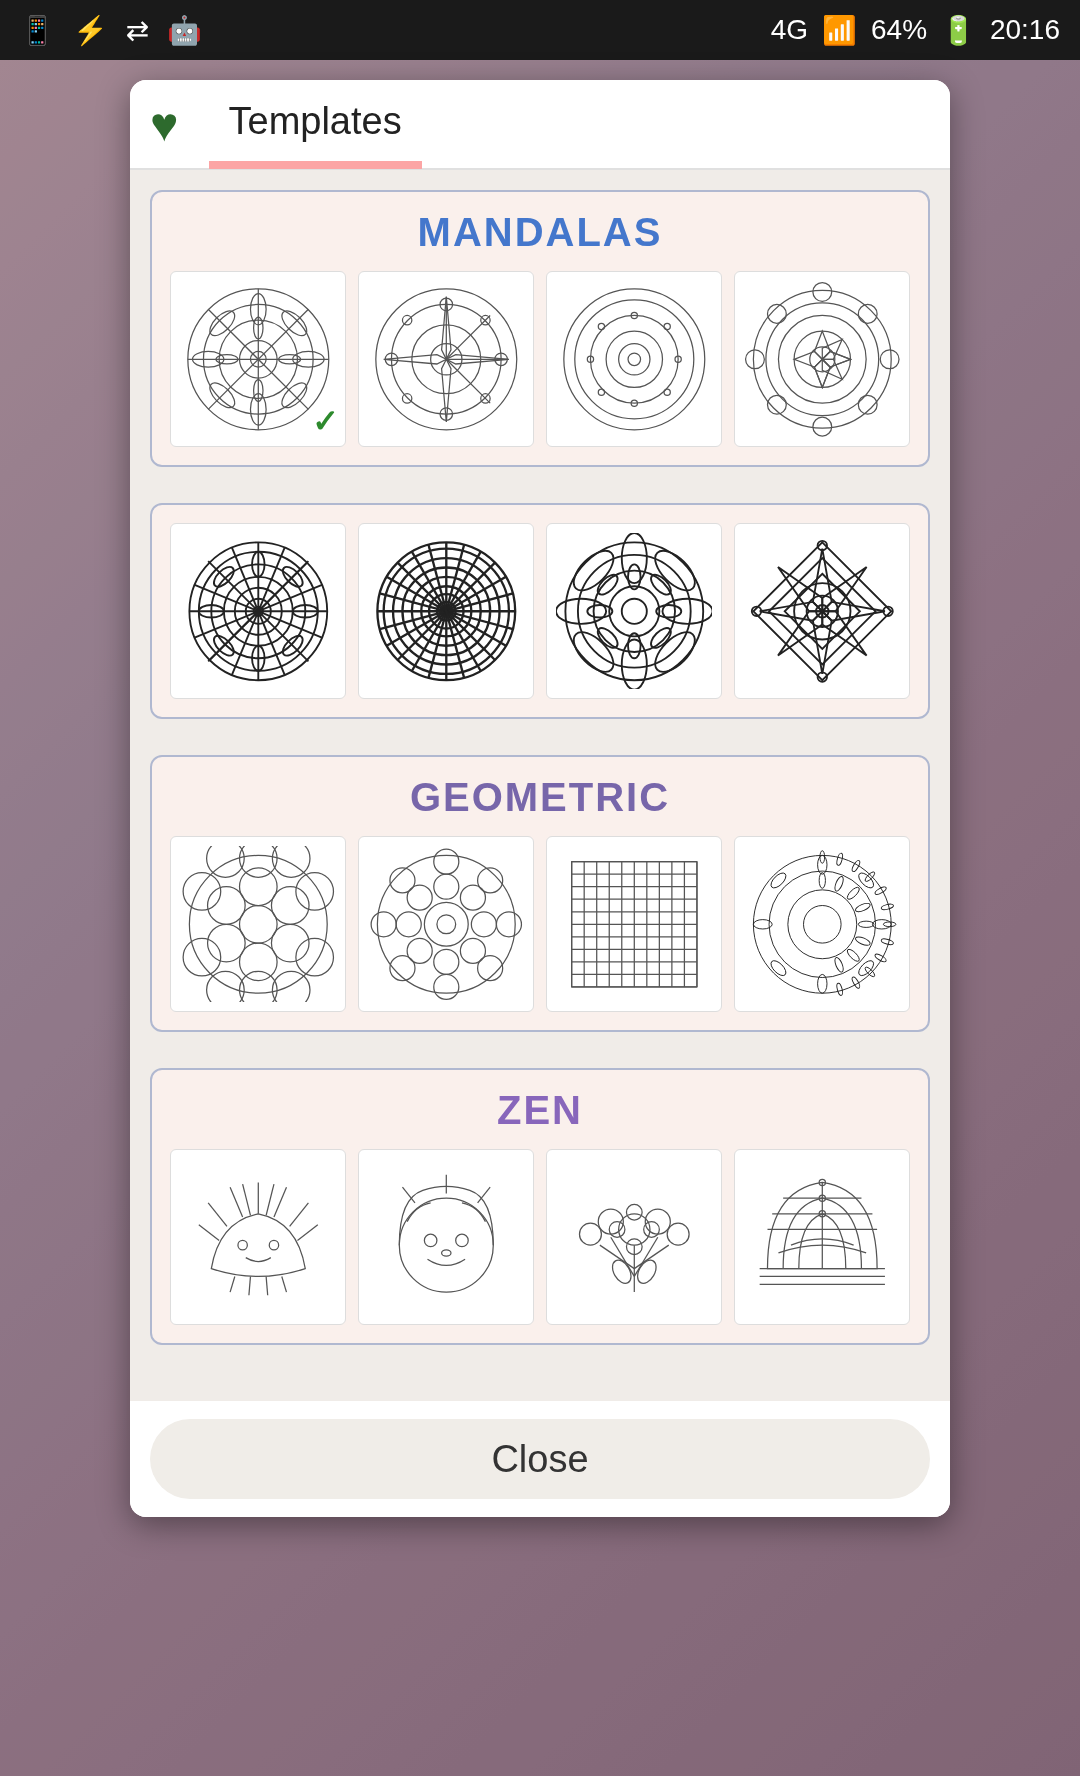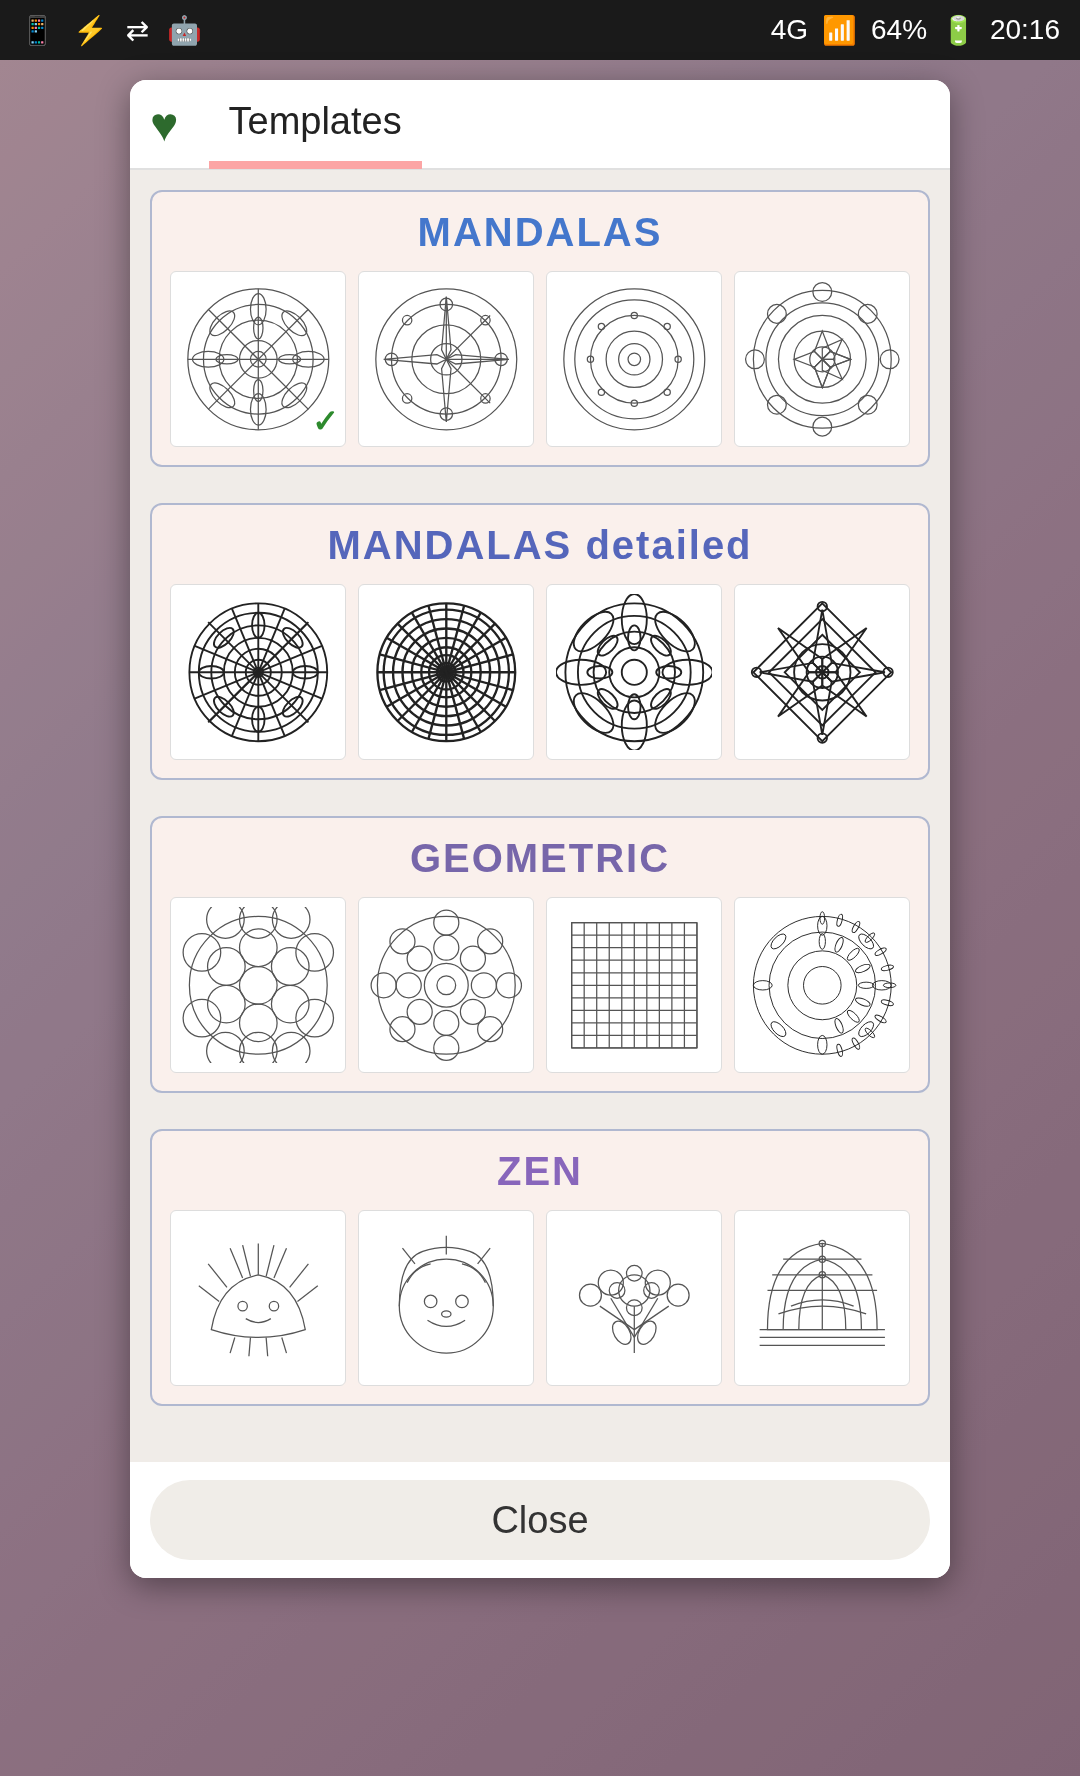--- a/index.html
+++ b/index.html
@@ -321,21 +321,20 @@
               <polygon points="50,32 55,45 50,50 45,45" transform="rotate(45 50 50)"></polygon>
               <polygon points="50,32 55,45 50,50 45,45" transform="rotate(90 50 50)"></polygon>
               <polygon points="50,32 55,45 50,50 45,45" transform="rotate(135 50 50)"></polygon>
               <polygon points="50,32 55,45 50,50 45,45" transform="rotate(180 50 50)"></polygon>
             </svg>
           </div>
         </div>
       </div>
 
       <div class="category-section">
-        <div class="category-title purple-blue">MANDALAS detailed</div>
         <div class="template-grid">
 
           <div class="template-thumb">
             <svg class="mandala-dark" viewBox="0 0 100 100">
               <circle cx="50" cy="50" r="44"></circle>
               <circle cx="50" cy="50" r="38"></circle>
               <circle cx="50" cy="50" r="30"></circle>
               <circle cx="50" cy="50" r="22"></circle>
               <circle cx="50" cy="50" r="15"></circle>
               <circle cx="50" cy="50" r="8"></circle>

